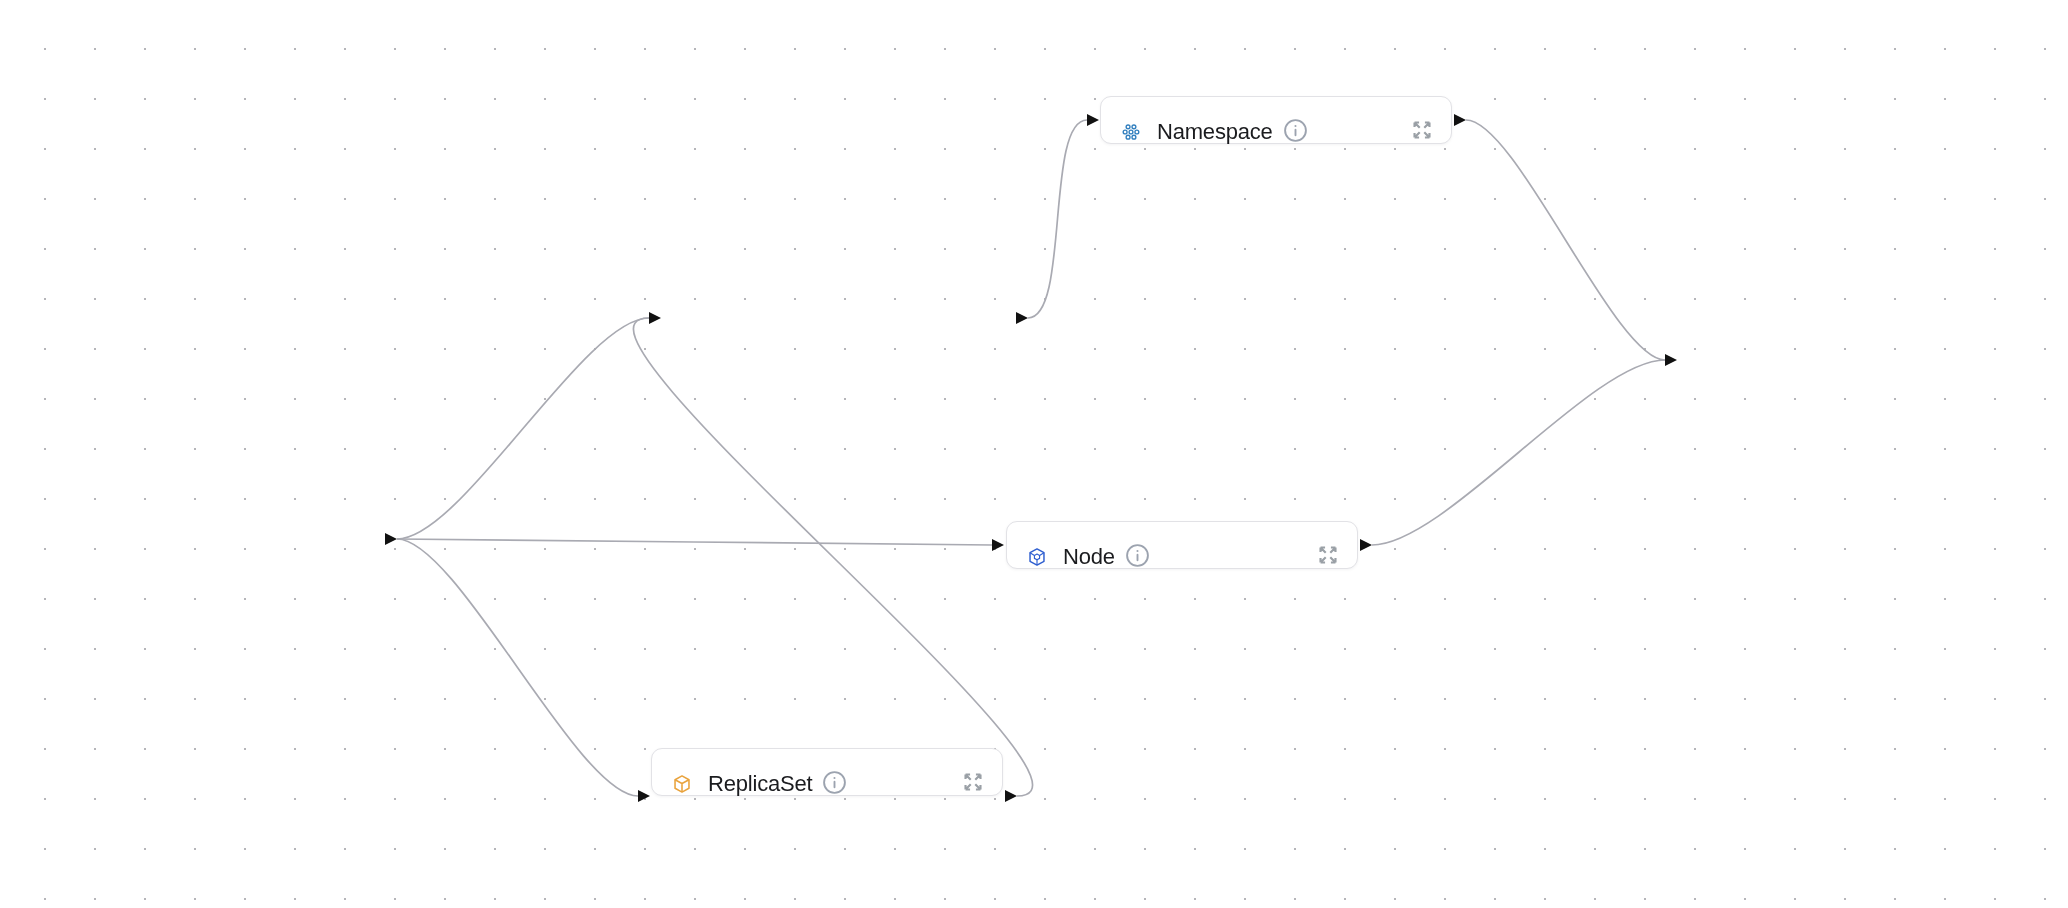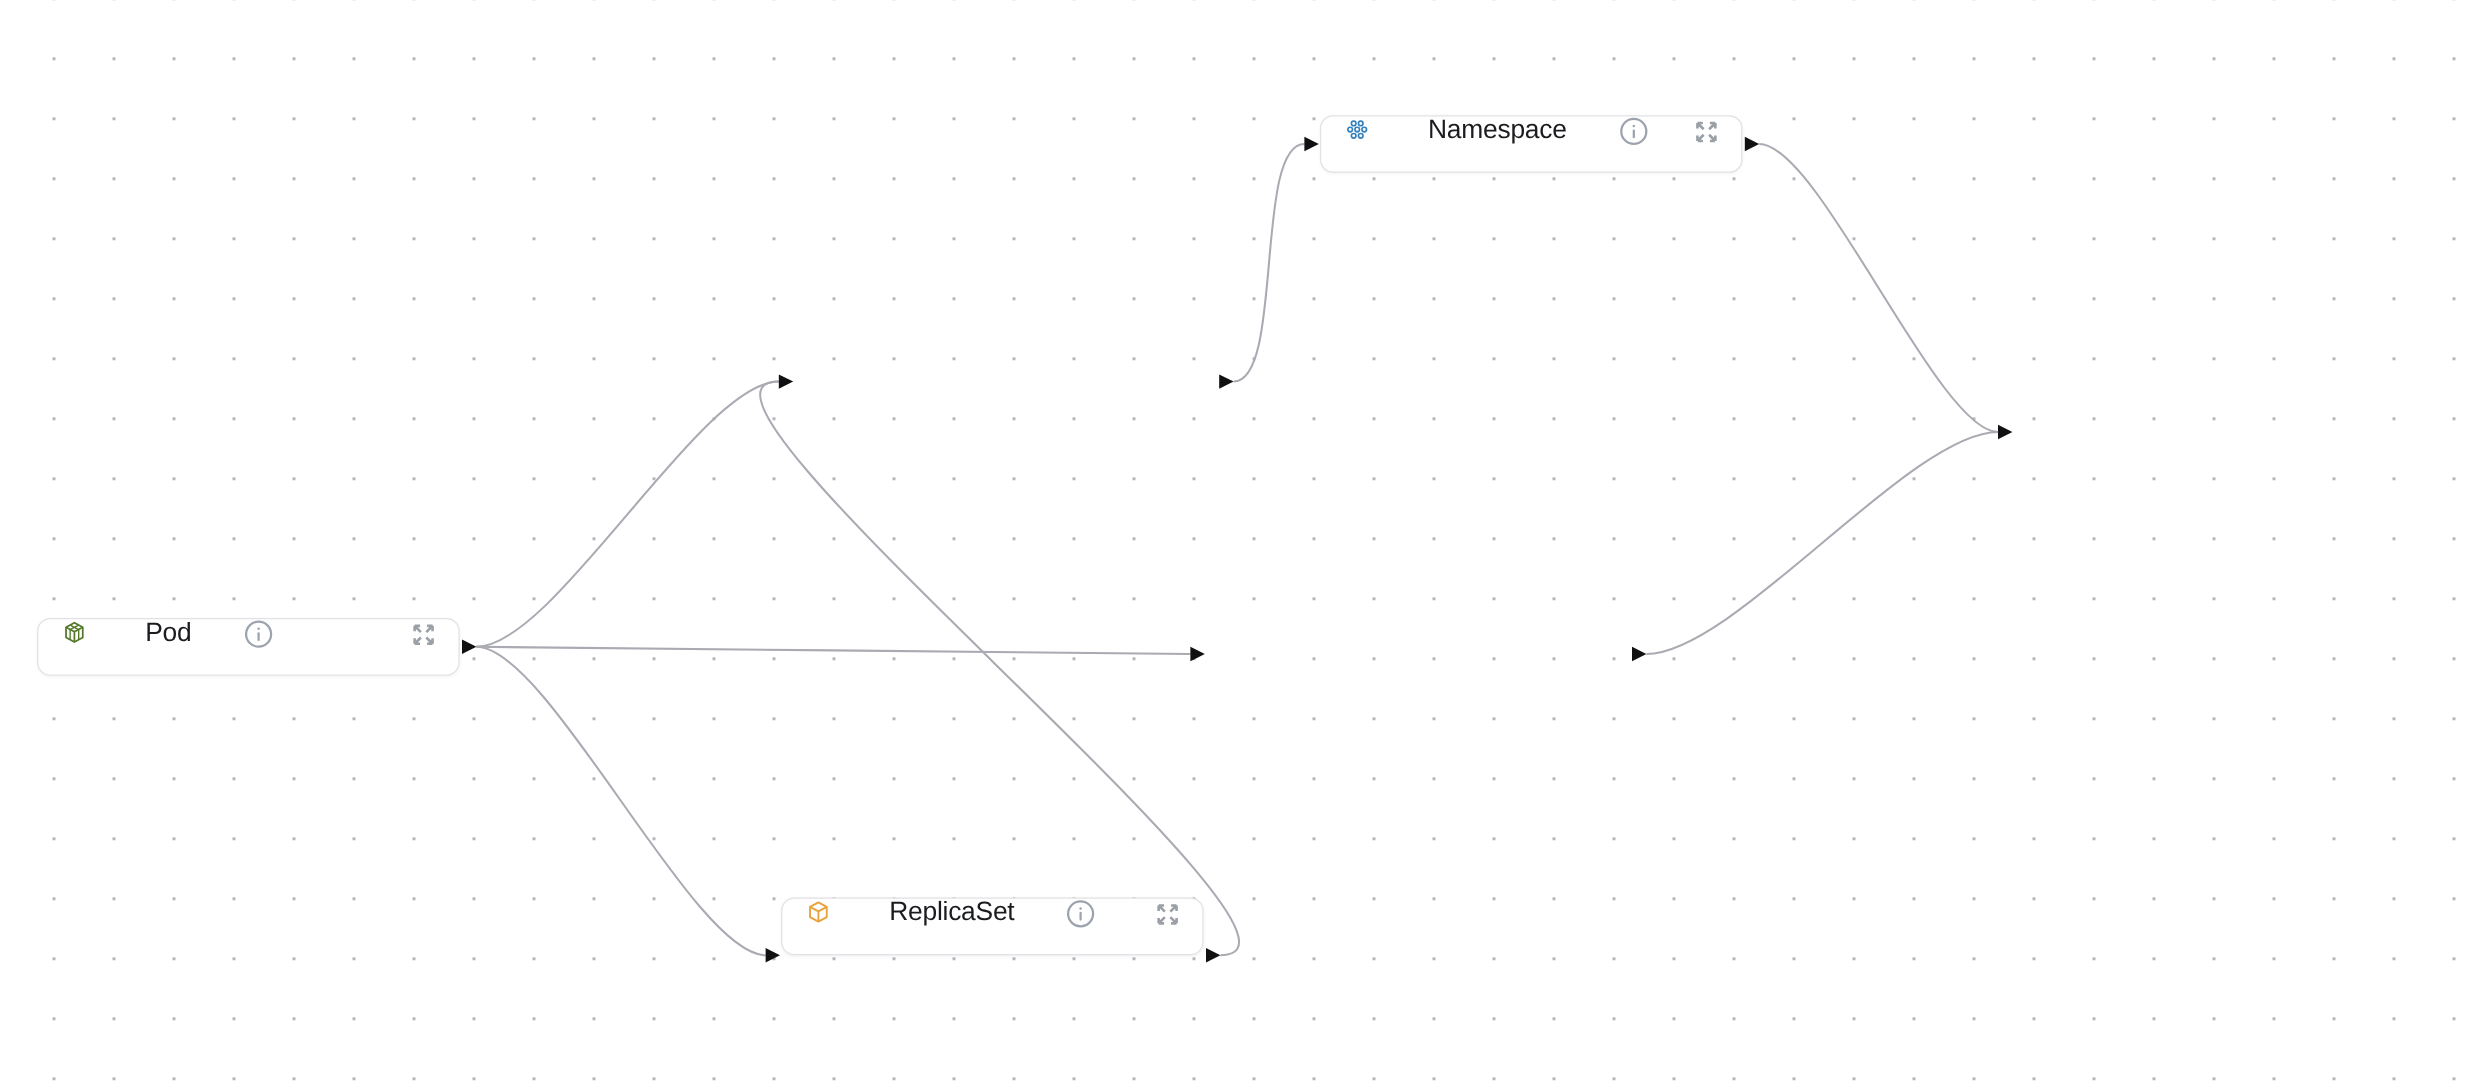--- a/index.html
+++ b/index.html
@@ -17,24 +17,23 @@
   .edge{fill:none;stroke:var(--edge-color,#a9aab2);stroke-width:1.7px;}
   .handle-arrow{fill:var(--arrow-color,#111111);}
   .node{
     position:absolute;
     width:352px;height:48px;
     box-sizing:border-box;
     background:#ffffff;
     border:1px solid #e2e2e6;
     border-radius:11px;
     box-shadow:0 1px 3px rgba(25,25,35,0.05);
-    display:flex;align-items:flex-start;
+    display:flex;align-items:flex-end;
     padding:0 16px 0 19px;
     cursor:grab;
-    gap:33px;
   }
   .nicon{display:flex;flex:0 0 auto;}
   .nlabel{
     margin-left:15px;
     font-size:22px;
     line-height:1;
     color:#1b1c1f;
     letter-spacing:-0.2px;
     white-space:nowrap;
   }
@@ -61,42 +60,20 @@
     <polygon class="handle-arrow" points="1016,312 1016,324 1028,318"></polygon>
     <polygon class="handle-arrow" points="1087,114 1087,126 1099,120"></polygon>
     <polygon class="handle-arrow" points="1454,114 1454,126 1466,120"></polygon>
     <polygon class="handle-arrow" points="992,539 992,551 1004,545"></polygon>
     <polygon class="handle-arrow" points="1360,539 1360,551 1372,545"></polygon>
     <polygon class="handle-arrow" points="1665,354 1665,366 1677,360"></polygon>
     <polygon class="handle-arrow" points="638,790 638,802 650,796"></polygon>
     <polygon class="handle-arrow" points="1005,790 1005,802 1017,796"></polygon>
   </svg>
 
-  <div class="node" style="left:31px;top:515px">
-    <span class="nicon" style="color: rgb(82, 122, 41);">
-      <svg width="22" height="22" viewBox="0 0 24 24" fill="none" stroke="currentColor" stroke-width="1.6" stroke-linejoin="round">
-        <path d="M12 3.2 L19.6 7.3 V16.7 L12 20.8 L4.4 16.7 V7.3 Z"></path>
-        <path d="M4.4 7.3 L12 11.4 L19.6 7.3 M12 11.4 V20.8"></path>
-        <path stroke-width="1.25" d="M8.2 5.3 L15.8 9.4 M15.8 5.3 L8.2 9.4 M8.1 9.4 V18.8 M15.9 9.4 V18.8"></path>
-      </svg>
-    </span>
-    <span class="nlabel">Pod</span>
-    <span class="info">
-      <svg width="25" height="25" viewBox="0 0 24 24" fill="none" stroke="currentColor" stroke-width="1.8" stroke-linecap="round">
-        <circle cx="12" cy="12" r="10"></circle>
-        <path d="M12 11.3 V16.6"></path>
-        <circle cx="12" cy="7.7" r="1" fill="currentColor" stroke="none"></circle>
-      </svg>
-    </span>
-    <span class="expand">
-      <svg width="26" height="26" viewBox="0 0 24 24" fill="none" stroke="currentColor" stroke-width="2">
-        <path d="M9.9 9.9 L5.1 5.1 M5.1 5.1 V9.3 M5.1 5.1 H9.3 M14.1 9.9 L18.9 5.1 M18.9 5.1 H14.7 M18.9 5.1 V9.3 M9.9 14.1 L5.1 18.9 M5.1 18.9 V14.7 M5.1 18.9 H9.3 M14.1 14.1 L18.9 18.9 M18.9 18.9 H14.7 M18.9 18.9 V14.7"></path>
-      </svg>
-    </span>
-  </div>
 
 
   <div class="node" style="left:1100px;top:96px">
     <span class="nicon" style="color: rgb(51, 128, 191);">
       <svg width="22" height="22" viewBox="0 0 24 24" fill="none" stroke="currentColor" stroke-width="1.5">
         <circle cx="8.8" cy="6.4" r="2.1"></circle>
           <circle cx="15.2" cy="6.4" r="2.1"></circle>
         <circle cx="5.6" cy="12" r="2.1"></circle>
           <circle cx="12" cy="12" r="2.1"></circle>
           <circle cx="18.4" cy="12" r="2.1"></circle>
@@ -112,20 +89,42 @@
         <circle cx="12" cy="7.7" r="1" fill="currentColor" stroke="none"></circle>
       </svg>
     </span>
     <span class="expand">
       <svg width="26" height="26" viewBox="0 0 24 24" fill="none" stroke="currentColor" stroke-width="2">
         <path d="M9.9 9.9 L5.1 5.1 M5.1 5.1 V9.3 M5.1 5.1 H9.3 M14.1 9.9 L18.9 5.1 M18.9 5.1 H14.7 M18.9 5.1 V9.3 M9.9 14.1 L5.1 18.9 M5.1 18.9 V14.7 M5.1 18.9 H9.3 M14.1 14.1 L18.9 18.9 M18.9 18.9 H14.7 M18.9 18.9 V14.7"></path>
       </svg>
     </span>
   </div>
 
+  <div class="node" style="left:1006px;top:521px">
+    <span class="nicon" style="color: rgb(47, 95, 208);">
+      <svg width="22" height="22" viewBox="0 0 24 24" fill="none" stroke="currentColor" stroke-width="1.6" stroke-linejoin="round">
+        <path d="M12 3.2 L19.6 7.3 V16.7 L12 20.8 L4.4 16.7 V7.3 Z"></path>
+        <path stroke-width="1.25" d="M12 8.8 L14.8 10.3 V13.5 L12 15 L9.2 13.5 V10.3 Z"></path>
+        <path stroke-width="1.25" d="M12 20.8 V15 M4.4 7.3 L9.2 10.3 M19.6 7.3 L14.8 10.3"></path>
+      </svg>
+    </span>
+    <span class="nlabel">Node</span>
+    <span class="info">
+      <svg width="25" height="25" viewBox="0 0 24 24" fill="none" stroke="currentColor" stroke-width="1.8" stroke-linecap="round">
+        <circle cx="12" cy="12" r="10"></circle>
+        <path d="M12 11.3 V16.6"></path>
+        <circle cx="12" cy="7.7" r="1" fill="currentColor" stroke="none"></circle>
+      </svg>
+    </span>
+    <span class="expand">
+      <svg width="26" height="26" viewBox="0 0 24 24" fill="none" stroke="currentColor" stroke-width="2">
+        <path d="M9.9 9.9 L5.1 5.1 M5.1 5.1 V9.3 M5.1 5.1 H9.3 M14.1 9.9 L18.9 5.1 M18.9 5.1 H14.7 M18.9 5.1 V9.3 M9.9 14.1 L5.1 18.9 M5.1 18.9 V14.7 M5.1 18.9 H9.3 M14.1 14.1 L18.9 18.9 M18.9 18.9 H14.7 M18.9 18.9 V14.7"></path>
+      </svg>
+    </span>
+  </div>
 
 
   <div class="node" style="left:651px;top:748px">
     <span class="nicon" style="color: rgb(233, 163, 61);">
       <svg width="22" height="22" viewBox="0 0 24 24" fill="none" stroke="currentColor" stroke-width="1.7" stroke-linejoin="round">
         <path d="M12 3.2 L19.6 7.3 V16.7 L12 20.8 L4.4 16.7 V7.3 Z"></path>
         <path d="M4.4 7.3 L12 11.4 L19.6 7.3 M12 11.4 V20.8"></path>
       </svg>
     </span>
     <span class="nlabel">ReplicaSet</span>

